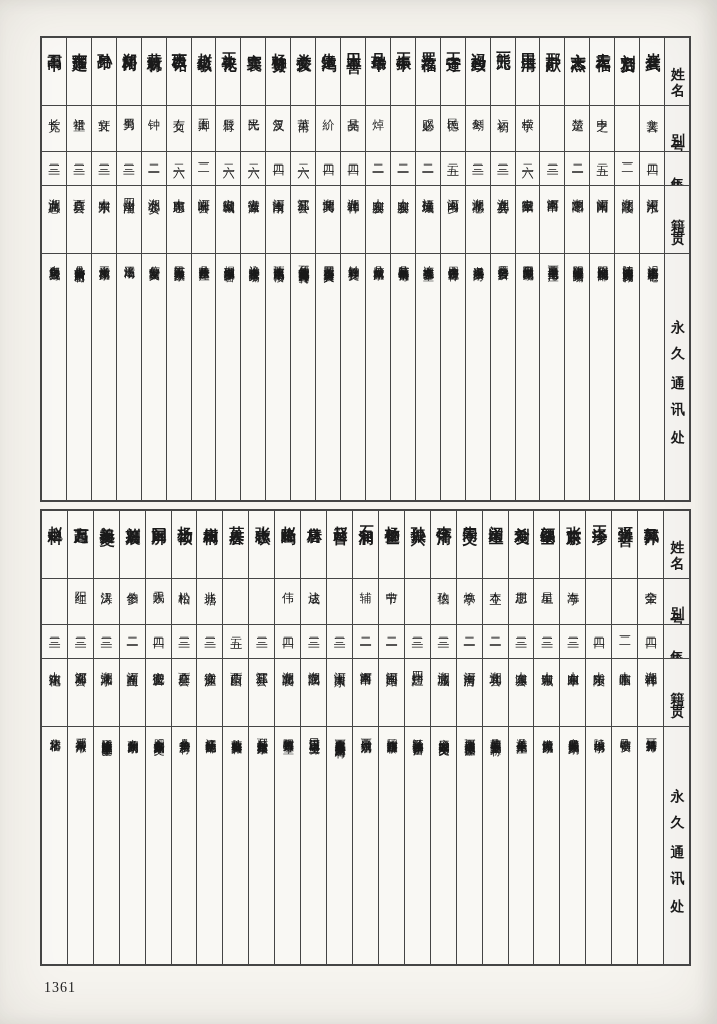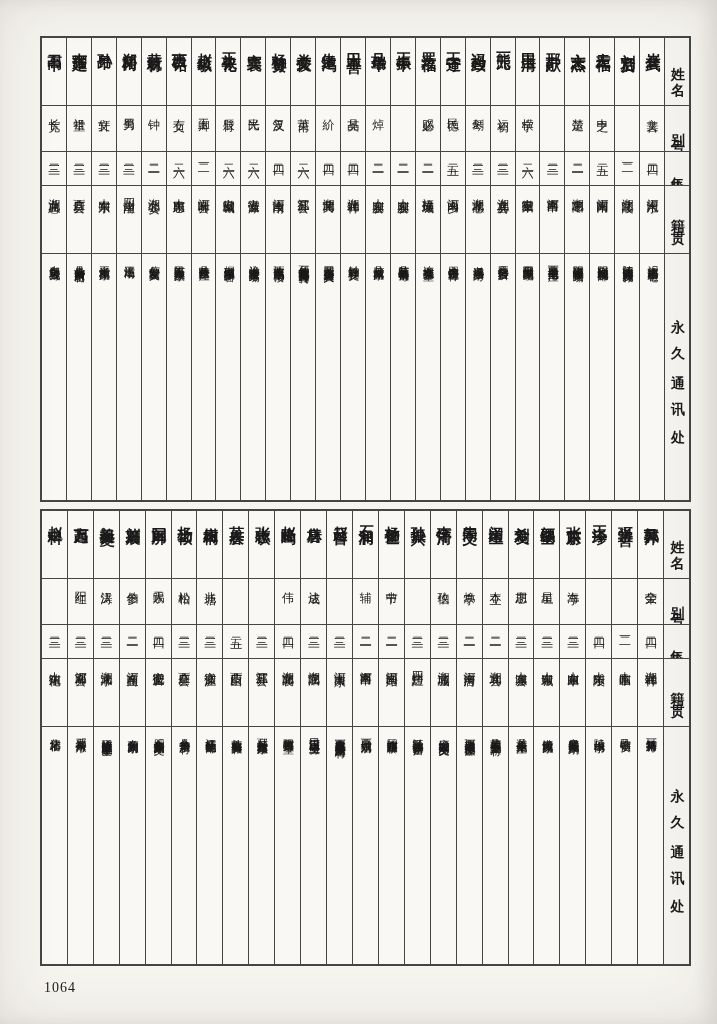--- a/index.html
+++ b/index.html
@@ -937,14 +937,14 @@
           </div>
           <div class="cell c-native">
             <span class="vtext t-native">山东沾化</span>
           </div>
           <div class="cell c-address">
             <span class="vtext t-address">沾化宿牙桥</span>
           </div>
         </div>
       </div>
   </div>
-  <div class="page-number">1064</div>
+  <div class="page-number">1361</div>
 </div>
 
 </body></html>

